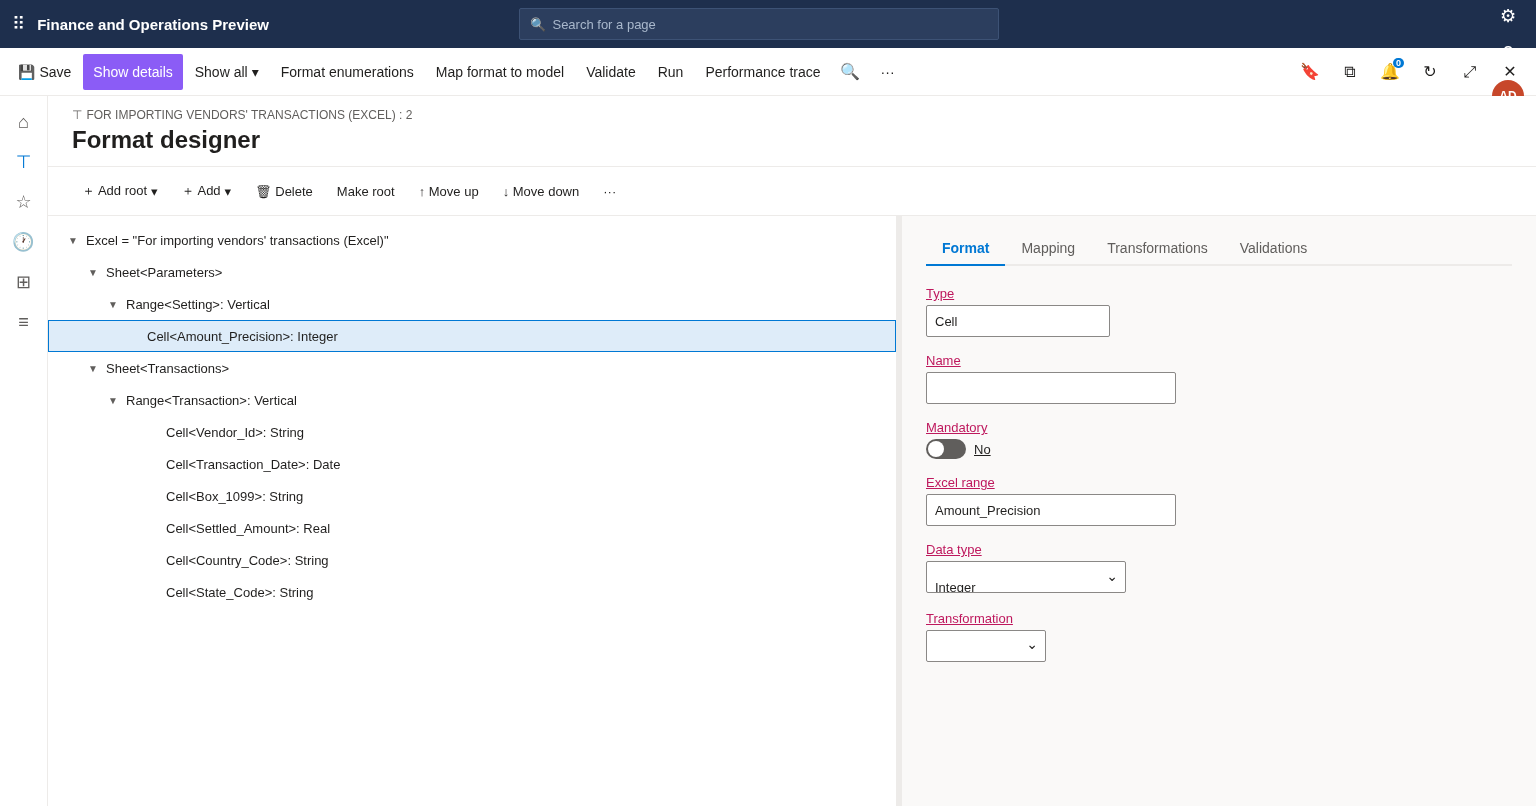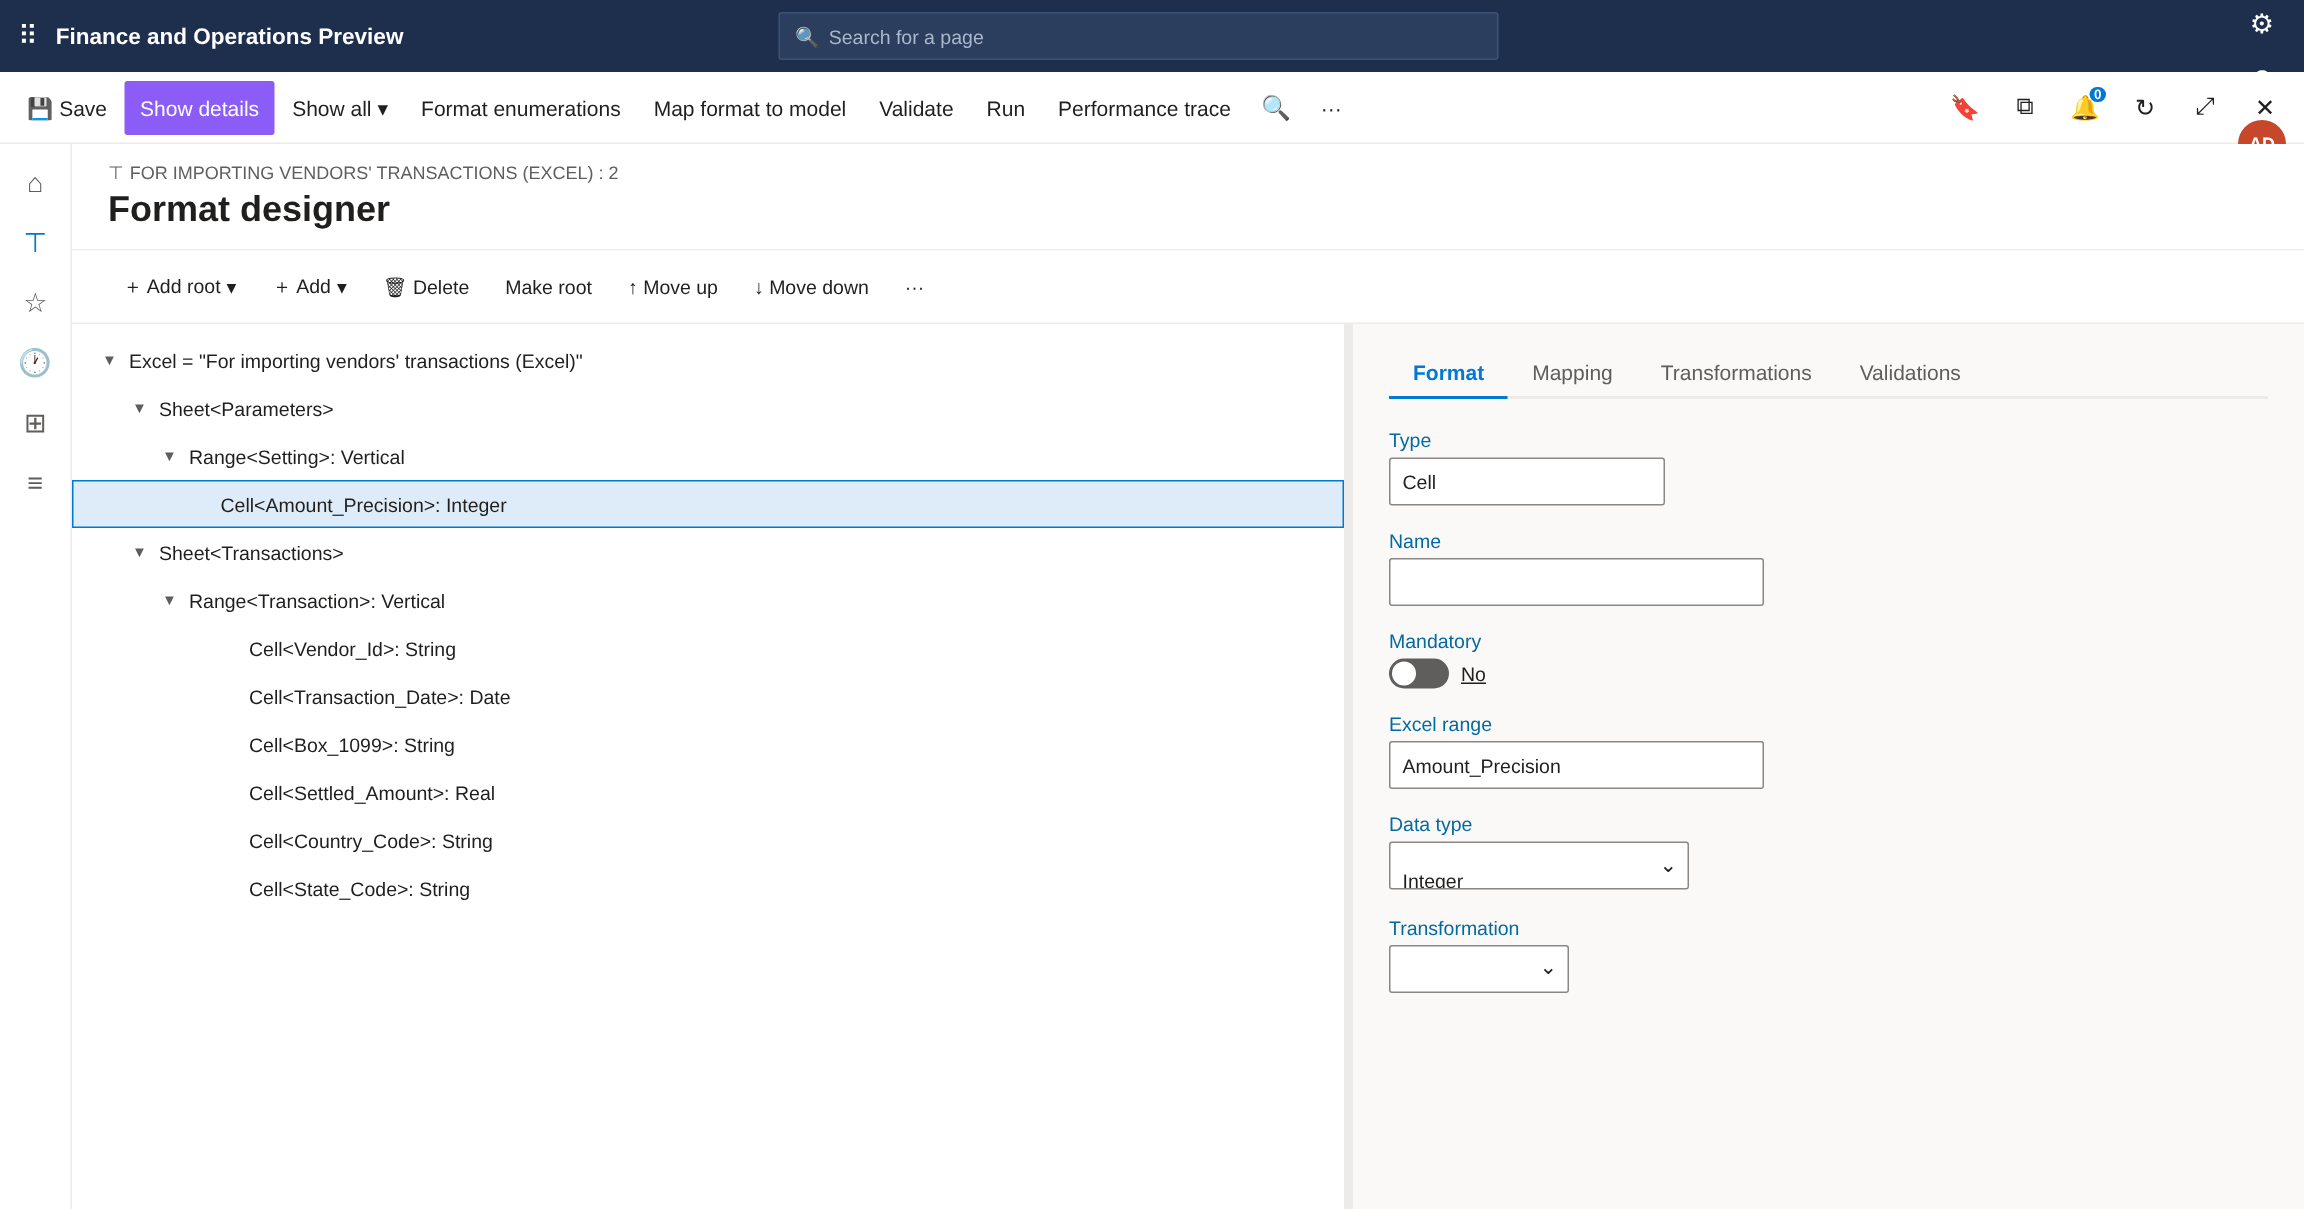--- a/index.html
+++ b/index.html
@@ -238,23 +238,24 @@
       border-bottom: 2px solid #0078d4;
       font-weight: 600;
     }
 
     
     .form-group {
       margin-bottom: 16px;
     }
     .form-label {
       font-size: 13px;
-      color: #0369a1;
+      color: #be185d;
       margin-bottom: 4px;
       display: block;
+      text-decoration: underline;
     }
     .form-input {
       width: 184px;
       height: 32px;
       border: 1px solid #8a8886;
       border-radius: 2px;
       padding: 0 8px;
       font-size: 13px;
       background: white;
       color: #201f1e;

